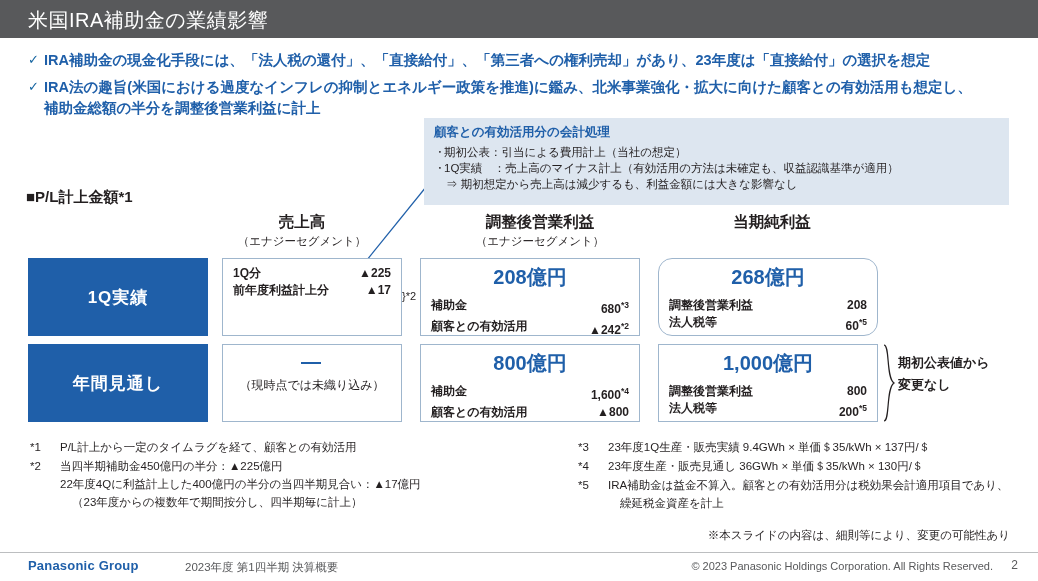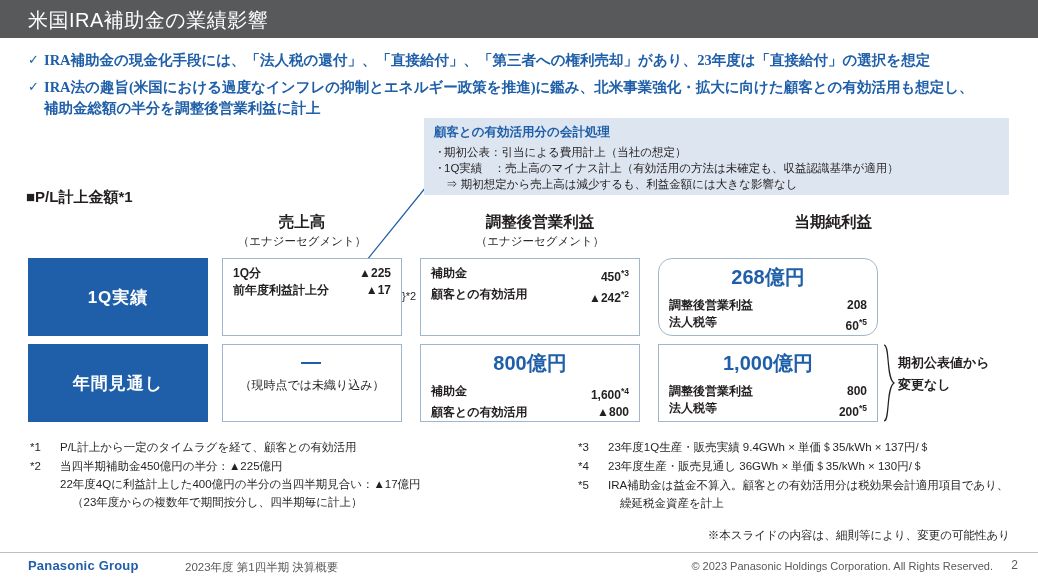--- a/index.html
+++ b/index.html
@@ -54,32 +54,31 @@
     font-size: 13px;
     width: 16px;
     flex: 0 0 16px;
     line-height: 20px;
   }
   .bullet .btext {
     color: #1f5fa9;
     font-size: 14.5px;
     font-weight: bold;
     line-height: 21px;
-    font-family: Liberation Serif, serif;
   }
   .bullet .btext .ln2 {
     display: block;
   }
   
   .callout {
     position: absolute;
     left: 424px;
     top: 118px;
     width: 585px;
-    height: 77px;
+    height: 87px;
     background: #dde6f0;
     padding: 6px 10px;
     box-sizing: border-box;
   }
   .callout .c-title {
     font-size: 12.5px;
     font-weight: bold;
     color: #1f5fa9;
     margin-bottom: 3px;
   }
@@ -126,21 +125,21 @@
   }
   .col-head .ch-sub {
     font-size: 11.5px;
     font-weight: normal;
     color: #231f20;
     display: block;
     margin-top: 1px;
   }
   #ch-sales  { left: 222px; top: 212px; width: 160px; }
   #ch-op     { left: 430px; top: 212px; width: 220px; }
-  #ch-net    { left: 672px; top: 212px; width: 200px; text-align: right; }
+  #ch-net    { left: 672px; top: 212px; width: 200px; }
   
   .row-label {
     position: absolute;
     background: #1f5fa9;
     color: #ffffff;
     font-size: 17px;
     font-weight: bold;
     display: flex;
     align-items: center;
     justify-content: center;
@@ -377,24 +376,25 @@
         <span>前年度利益計上分</span>
         <span class="dl-val">▲17</span>
       </div>
     </div>
   </div>
   <div class="brace2">
     <span>}</span><span>*2</span>
   </div>
 
   <div class="dbox" id="box-q1-op">
+    <div class="big">208億円</div>
     <div class="dlines">
       <div class="dline">
         <span>補助金</span>
-        <span class="dl-val"><span>450</span><span class="sup">*3</span></span>
+        <span class="dl-val"><span>680</span><span class="sup">*3</span></span>
       </div>
       <div class="dline">
         <span>顧客との有効活用</span>
         <span class="dl-val"><span>▲242</span><span class="sup">*2</span></span>
       </div>
     </div>
   </div>
 
   <div class="dbox" id="box-q1-net">
     <div class="big">268億円</div>

